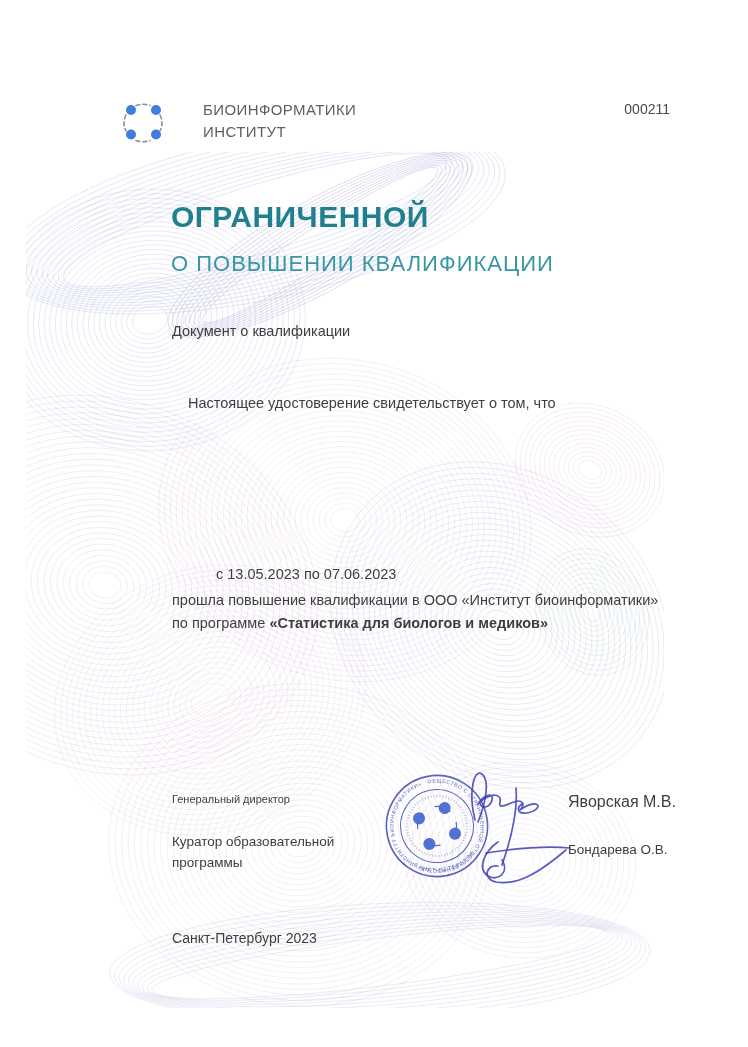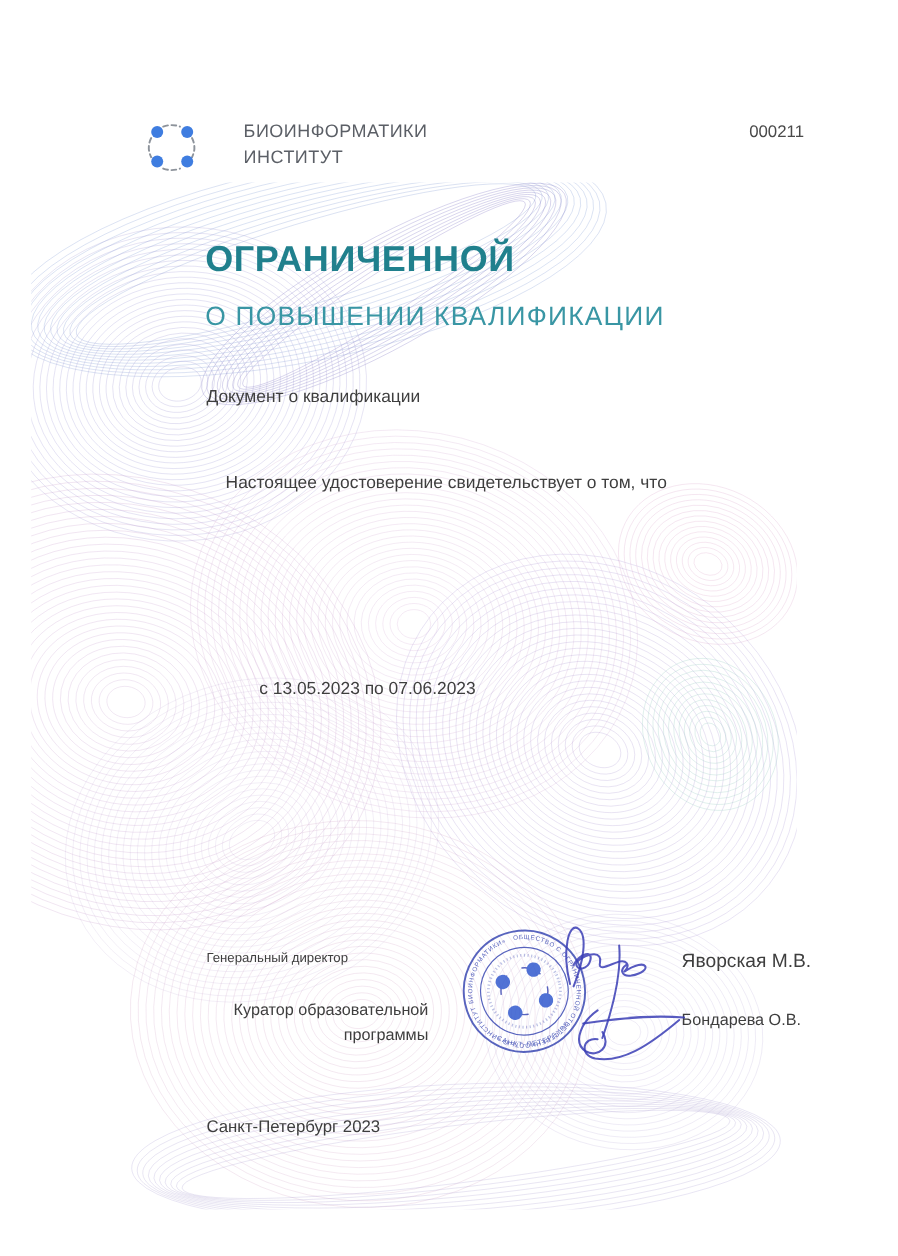--- a/index.html
+++ b/index.html
@@ -25,21 +25,21 @@
   .title{left:171px;top:200px;font-size:30px;font-weight:bold;letter-spacing:.5px;color:var(--accent-teal);}
   .subtitle{left:171px;top:251px;font-size:22px;letter-spacing:1px;color:var(--accent-teal-light);}
   .body-text{font-size:14.5px;color:var(--text-dark);}
   .p1{left:172px;top:323px;}
   .p2{left:172px;top:360px;}
   .p3{left:188px;top:395px;}
   .recipient{left:171px;top:477px;font-size:25px;font-weight:bold;letter-spacing:.5px;color:var(--name-color);}
   .period{left:172px;top:566px;margin-left:44px;}
   .program{left:172px;top:589px;line-height:23px;width:540px;}
   .sig-role-1{left:172px;top:793px;font-size:11px;}
-  .sig-role-2{left:172px;top:831px;font-size:13.5px;width:185px;line-height:21px;text-align:right;}
+  .sig-role-2{left:172px;top:831px;font-size:13.5px;width:185px;line-height:21px;}
   .sig-name-1{left:568px;top:793px;font-size:16px;}
   .sig-name-2{left:568px;top:842px;font-size:13.5px;text-align:right;}
   .city{left:172px;top:930px;width:430px;font-size:14px;}
   .logo-dot{fill:var(--logo-blue);}
   .logo-frame{stroke:#8d939b;fill:none;stroke-width:1.6;stroke-dasharray:4 3;stroke-linecap:round;}
   .stamp-line{stroke:var(--stamp-blue);fill:none;}
   .stamp-text{fill:var(--stamp-blue);font-family:"Liberation Sans",sans-serif;}
   .sig-stroke{stroke:var(--signature-ink);fill:none;stroke-width:1.7;stroke-linecap:round;opacity:.85;}
 </style>
 </head>
@@ -322,20 +322,27 @@
   <div class="abs subtitle">О ПОВЫШЕНИИ КВАЛИФИКАЦИИ</div>
 
   <div class="abs body-text p1">Документ о квалификации</div>
 
 
   <div class="abs body-text p3">Настоящее удостоверение свидетельствует о том, что</div>
 
 
   <div class="abs body-text period">с 13.05.2023 по 07.06.2023</div>
 
+  <div class="abs body-text program">
+    <div>прошла повышение квалификации в ООО «Институт биоинформатики»</div>
+    <div>
+      <span>по программе</span>
+      <b>«Статистика для биологов и медиков»</b>
+    </div>
+  </div>
 
   <div class="abs body-text sig-role-1">Генеральный директор</div>
   <div class="abs body-text sig-role-2">Куратор образовательной программы</div>
   <div class="abs body-text sig-name-1">Яворская М.В.</div>
   <div class="abs body-text sig-name-2">Бондарева О.В.</div>
 
   <svg class="abs" style="left:368px;top:752px;" width="212" height="150" viewBox="0 0 212 150">
     <defs>
       <path id="tp-ring" d="M 69 30.5 A 43.5 43.5 0 1 1 68.99 30.5"></path>
       <path id="tp-bottom" d="M 26 92 A 47 47 0 0 0 112 92"></path>

